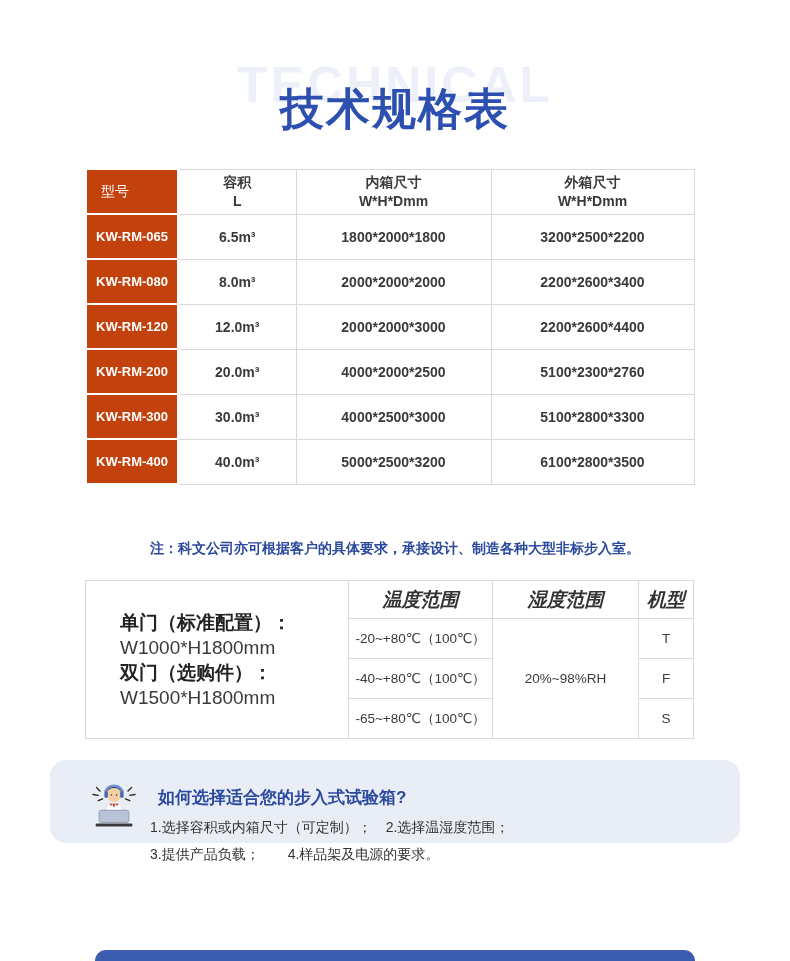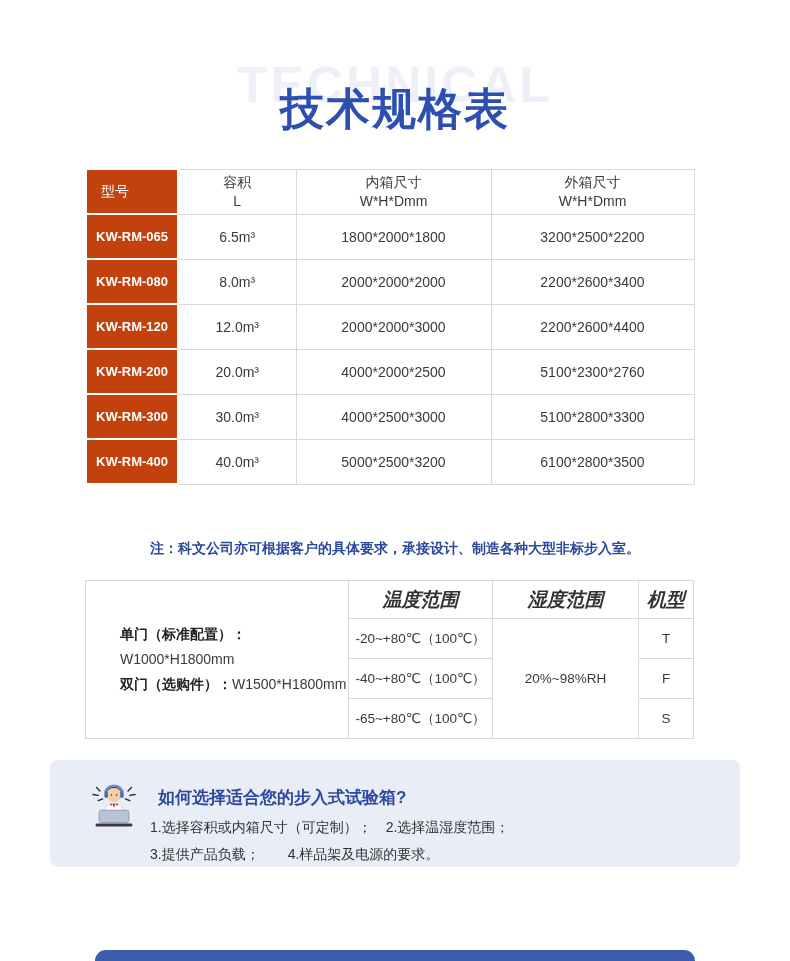--- a/index.html
+++ b/index.html
@@ -11,43 +11,43 @@
   .watermark { position: absolute; top: 56px; left: 0; width: 100%; text-align: center;
                font-size: 50px; font-weight: bold; letter-spacing: 3px; color: #edf0f8;
                user-select: none; }
   .page-title { position: absolute; top: 80px; left: 0; width: 100%; text-align: center;
                 font-size: 44px; font-weight: bold; letter-spacing: 2px; color: #2c4fb0; }
 
   
   table { border-collapse: collapse; table-layout: fixed; }
   .spec-table { position: absolute; top: 168px; left: 85px; width: 608px; }
   .spec-table th, .spec-table td { border: 1px solid #d9d9d9; height: 45px; text-align: center;
-        vertical-align: middle; font-size: 14px; color: #3a3a3a; font-weight: normal; padding: 0; }
+        vertical-align: middle; font-size: 14px; color: #3a3a3a; font-weight: bold; padding: 0; }
   .spec-table .two-line span { display: block; line-height: 19px; }
   .spec-table .model { background: #c2410c; color: #ffffff; border: 2px solid #ffffff;
         font-size: 13px; font-weight: bold; }
   .spec-table th.model { text-align: left; padding-left: 14px; font-size: 14px; font-weight: normal; }
 
   
   .note { position: absolute; top: 540px; left: 0; width: 100%; text-align: center;
           font-size: 14px; font-weight: bold; color: #2b4a9e; }
 
   
   .config-table { position: absolute; top: 580px; left: 85px; width: 608px; }
   .config-table th, .config-table td { border: 1px solid #d9d9d9; text-align: center;
         vertical-align: middle; font-size: 13.5px; color: #3a3a3a; padding: 0; }
   .config-table tr.cfg-header th { height: 38px; font-size: 19px; font-weight: bold; color: #333; font-style: italic; }
   .config-table tr.cfg-row td { height: 40px; }
   .config-table .door-cell { text-align: left; padding-left: 34px; }
-  .config-table .door-line { line-height: 25px; font-size: 14px; }
+  .config-table .door-line { line-height: 25px; font-size: 19px; }
   .config-table .door-label { font-weight: bold; color: #222; }
 
   
-  .tip-box { position: absolute; top: 760px; left: 50px; width: 690px; height: 107px;
-             background: #e9edf6; border-radius: 8px; }
+  .tip-box { position: absolute; top: 760px; left: 50px; width: 690px; height: 83px;
+             background: #e9edf6; border-radius: 16px; }
   .tip-icon { position: absolute; left: 36px; top: 18px; width: 56px; height: 54px; }
   .tip-title { position: absolute; left: 108px; top: 26px; font-size: 17px; font-weight: bold;
                color: #2b4a9e; }
   .tip-lines { position: absolute; left: 100px; top: 54px; font-size: 14px; color: #333;
                line-height: 27px; }
 
   
   .bottom-bar { position: absolute; left: 95px; top: 950px; width: 600px; height: 22px;
                 border-radius: 11px; background: #3d5db0; }
 </style>

